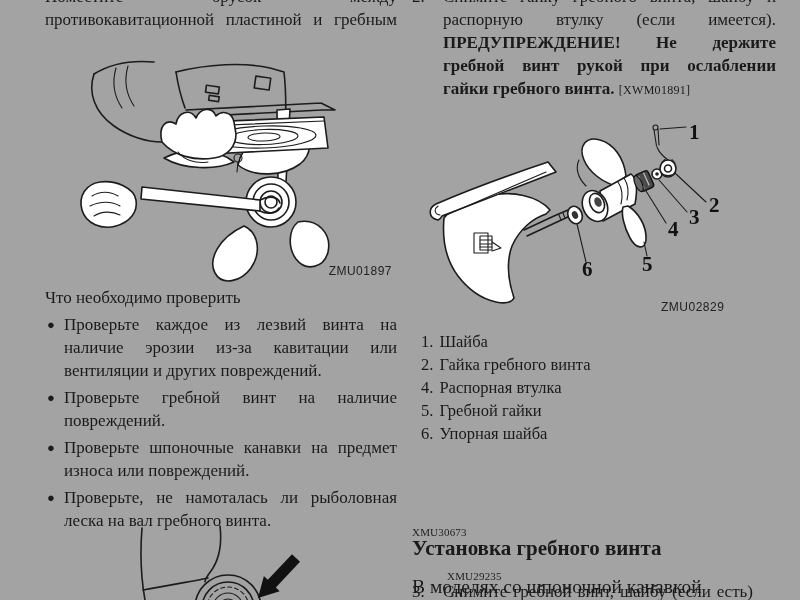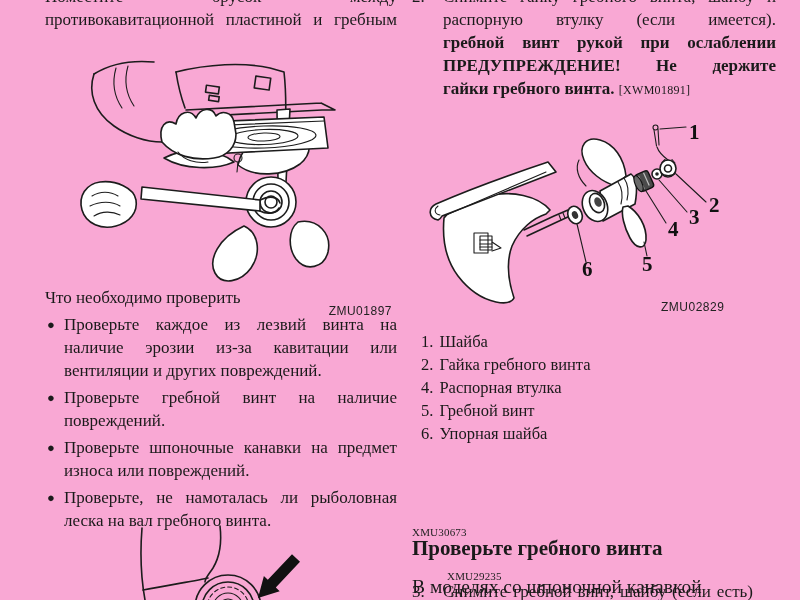--- a/index.html
+++ b/index.html
@@ -1,18 +1,18 @@
 <!DOCTYPE html>
 <html lang="ru"><head>
 <meta charset="utf-8">
 <style>
   html,body{margin:0;padding:0;background:#e8e8e8;}
   .page{
     position:relative; width:800px; height:600px; overflow:hidden;
-    background:#f9a8d4; color:#1a1a1a;
+    background:#a3a3a3; color:#1a1a1a;
     font-family:"Liberation Serif","DejaVu Serif",serif;
     font-size:17px; line-height:23px;
   }
   .abs{position:absolute;}
   
   .jline{ text-align:justify; text-align-last:justify; -moz-text-align-last:justify; white-space:normal; }
   .lline{ text-align:left; }
   .cliprow{ height:8px; overflow:hidden; }
   .cliprow .jline, .cliprow .lline{ margin-top:-15px; }
   .b{ font-weight:bold; }
@@ -84,21 +84,21 @@
       <path class="ln" d="M202,140 C212,135 220,137 222,143 M202,151 C210,155 218,153 221,148"></path>
     </g>
     <g>
       <path class="ln" d="M36,14 C30,32 36,52 56,66 C70,76 88,82 104,82"></path>
       <path class="ln" d="M36,14 C52,4 74,0 96,2"></path>
       <path class="ln thin" d="M58,8 C54,22 56,36 64,48 M70,6 C66,20 68,34 76,46"></path>
       <path class="lnf" d="M104,82 C100,66 108,58 118,64 C120,52 132,48 138,58 C142,48 154,46 158,56 C164,50 174,52 176,62 L178,74 C178,86 170,96 156,98 C136,101 116,96 104,82 Z"></path>
       <path class="ln thin" d="M120,92 C126,100 138,104 150,102"></path>
     </g>
   </svg>
-  <div class="abs figcap" style="left:316px; top:260px; width:76px; text-align:right;margin-top:40px;">ZMU01897</div>
+  <div class="abs figcap" style="left:316px; top:260px; width:76px; text-align:right;">ZMU01897</div>
 
   <div class="abs" style="left:45px; top:286px; width:352px;">
     <div class="checkhead">Что необходимо проверить</div>
     <ul class="checks">
       <li>
         <span class="bullet">●</span>
         <span>Проверьте каждое из лезвий винта на наличие эрозии из-за кавитации или вентиляции и других повреждений.</span>
       </li>
       <li>
         <span class="bullet">●</span>
@@ -128,22 +128,22 @@
     </g>
     <polygon fill="#111" points="153,90 174.7,83.2 170.8,79.4 195,53.8 187,46.2 162.8,71.8 158.9,68"></polygon>
   </svg>
 
   <div class="abs stepblock" style="left:412px; top:0; width:333px;">
     <span class="step2num">2.</span>
     <div class="cliprow">
       <div class="jline">Снимите гайку гребного винта, шайбу и</div>
     </div>
     <div class="jline">распорную втулку (если имеется).</div>
+    <div class="jline b">ПРЕДУПРЕЖДЕНИЕ! Не держите</div>
     <div class="jline b">гребной винт рукой при ослаблении</div>
-    <div class="jline b">ПРЕДУПРЕЖДЕНИЕ! Не держите</div>
     <div class="lline">
       <span class="b">гайки гребного винта.</span>
       <span class="refcode">[XWM01891]</span>
     </div>
   </div>
 
   <svg class="abs" style="left:428px; top:112px;" width="365" height="200" viewBox="0 0 365 200">
     <g>
       <path class="lnf" d="M16,106 C14,128 18,148 30,164 C40,177 54,187 68,190 C78,192 84,190 86,186 C80,168 78,150 84,134 C92,116 106,106 118,102 L122,98 C110,84 84,78 58,84 C40,88 24,96 16,106 Z"></path>
       <path class="lnf" d="M8,92 C0,96 0,106 10,108 C12,107 13,106 14,104 L128,60 L120,50 C84,62 40,78 8,92 Z"></path>
@@ -210,30 +210,30 @@
     <div class="prow">
       <span class="pnum">1.</span><span>Шайба</span>
     </div>
     <div class="prow">
       <span class="pnum">2.</span><span>Гайка гребного винта</span>
     </div>
     <div class="prow">
       <span class="pnum">4.</span><span>Распорная втулка</span>
     </div>
     <div class="prow">
-      <span class="pnum">5.</span><span>Гребной винт</span>
+      <span class="pnum">5.</span><span>Гребной гайки</span>
     </div>
     <div class="prow">
       <span class="pnum">6.</span><span>Упорная шайба</span>
     </div>
   </div>
 
   <div class="abs stepblock" style="left:412px; top:478px; width:341px;">
     <span class="step3num">3.</span>
     <div class="step3text" style="width:310px;">Снимите гребной винт, шайбу (если есть) и упорную шайбу.</div>
   </div>
 
   <div class="abs scode" style="left:412px; top:521px;">XMU30673</div>
-  <div class="abs h1" style="left:412px; top:537px;">Проверьте гребного винта</div>
+  <div class="abs h1" style="left:412px; top:537px;">Установка гребного винта</div>
   <div class="abs scode" style="left:412px; top:565px;margin-left:35px;">XMU29235</div>
   <div class="abs h2" style="left:412px; top:576px;">В моделях со шпоночной канавкой</div>
 
 </div>
 
 </body></html>

